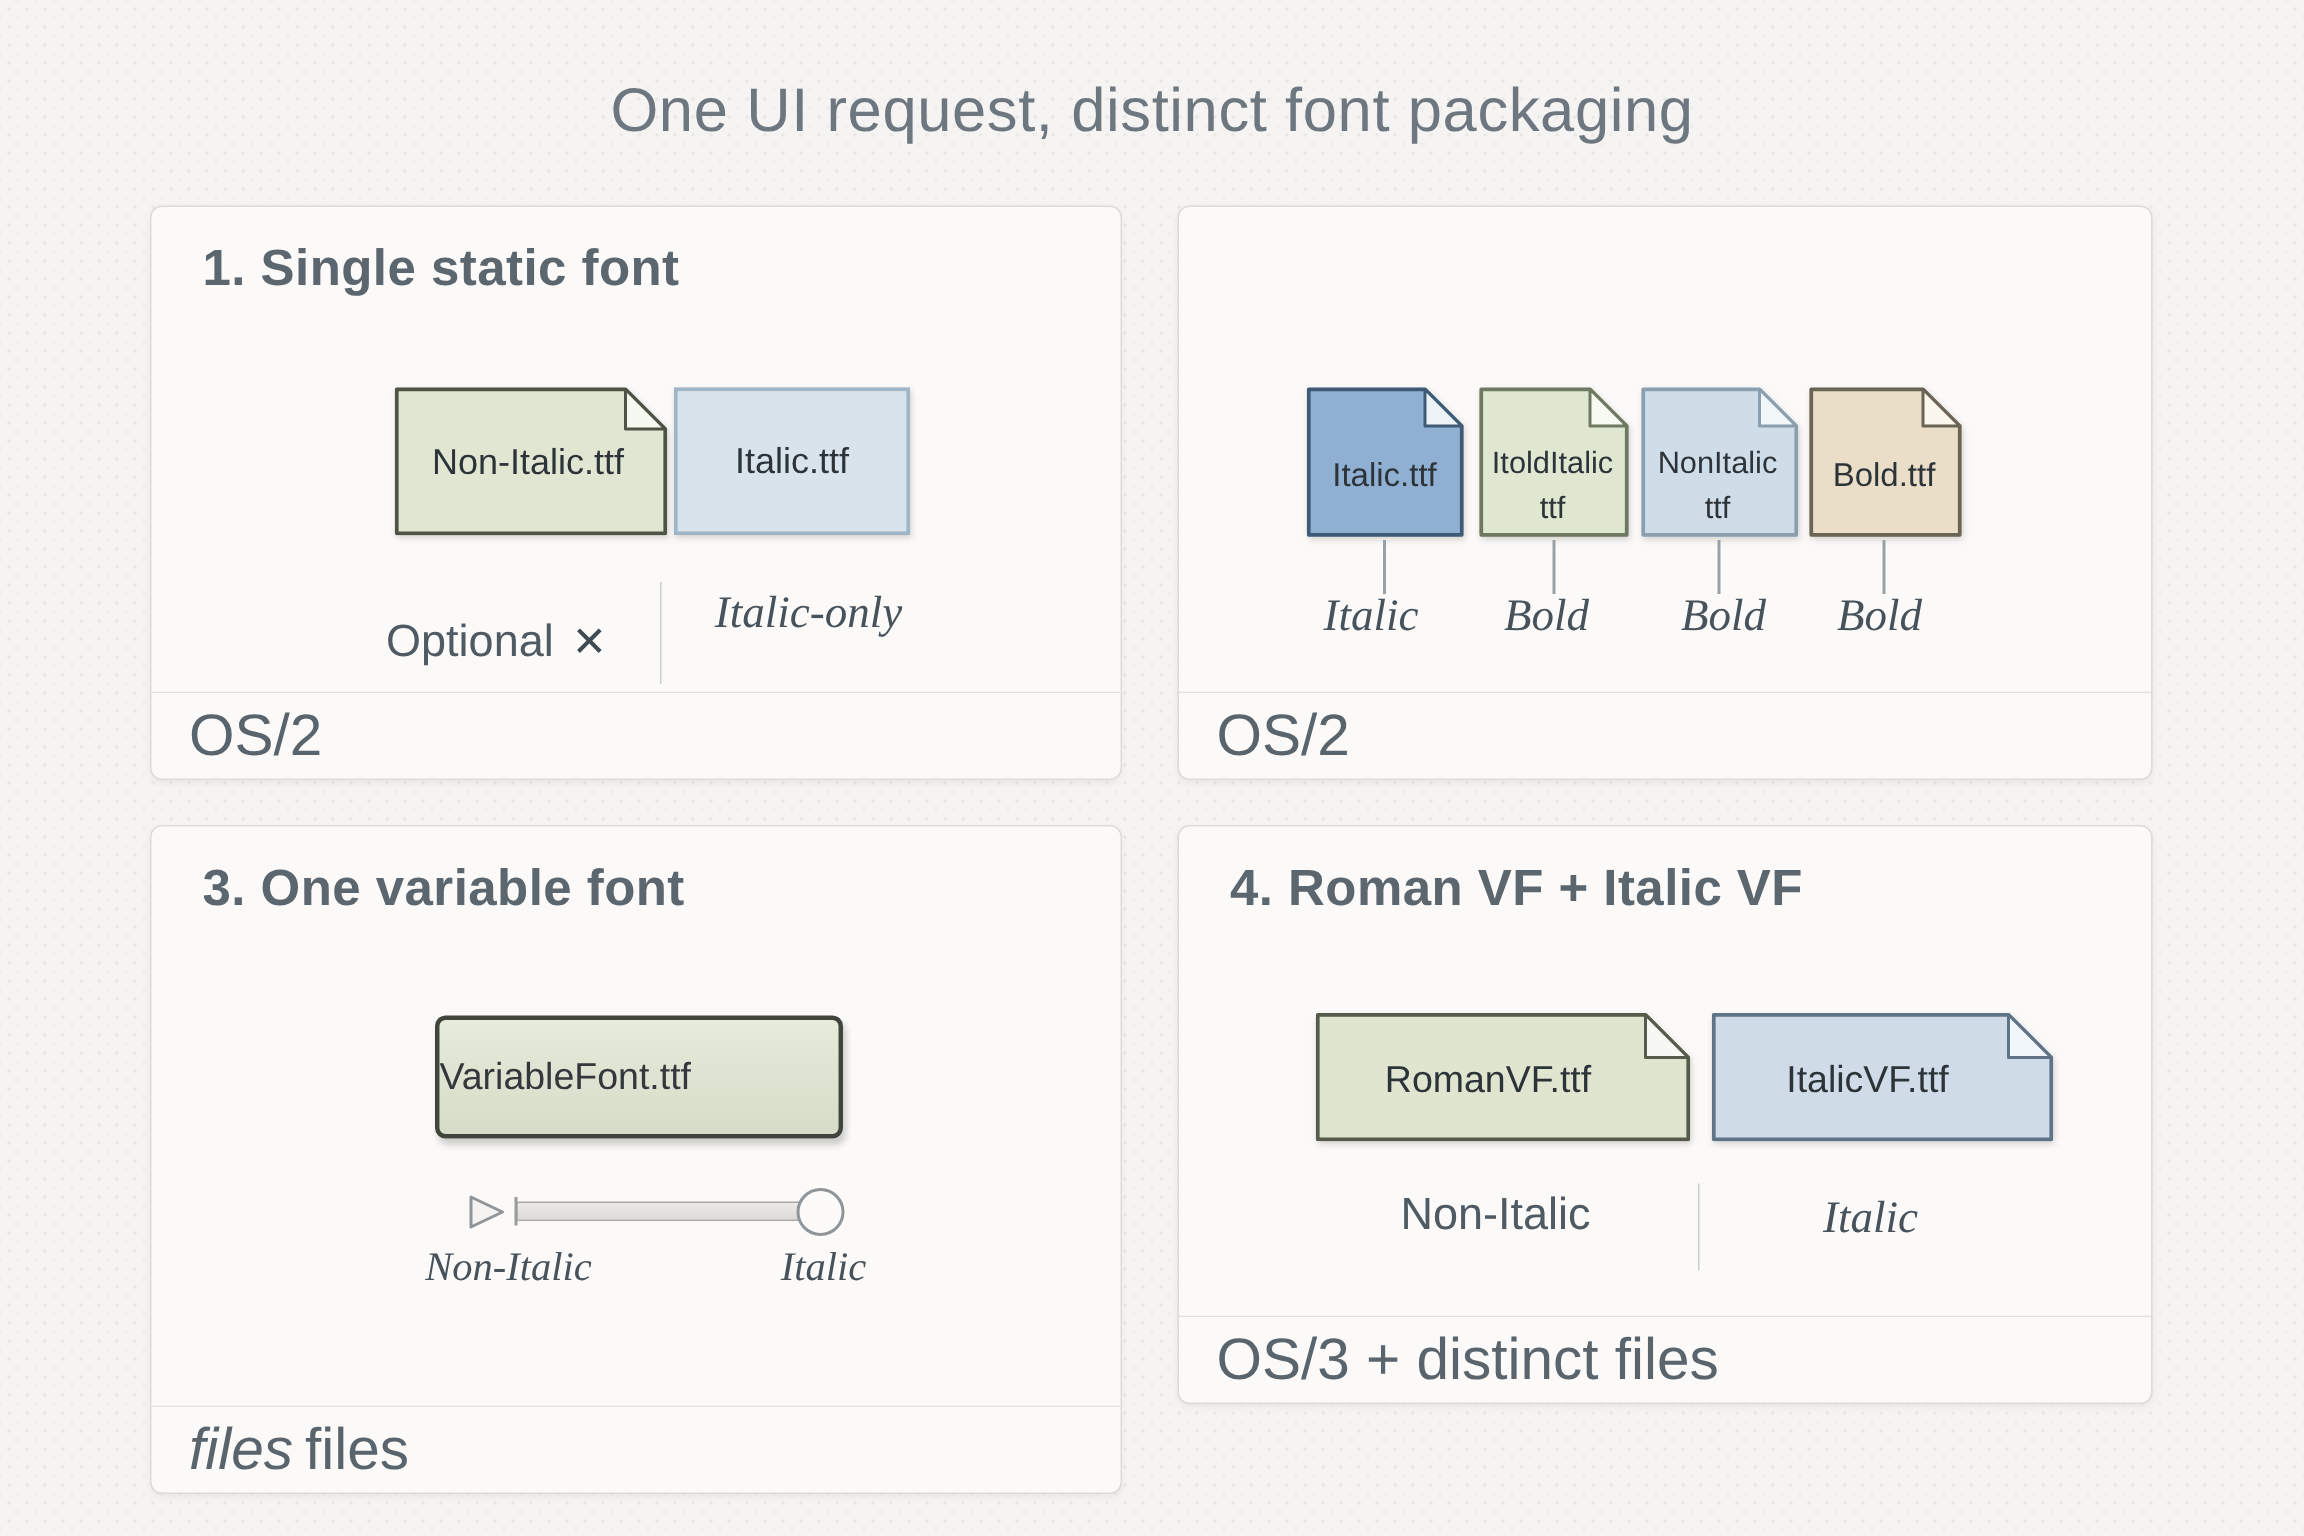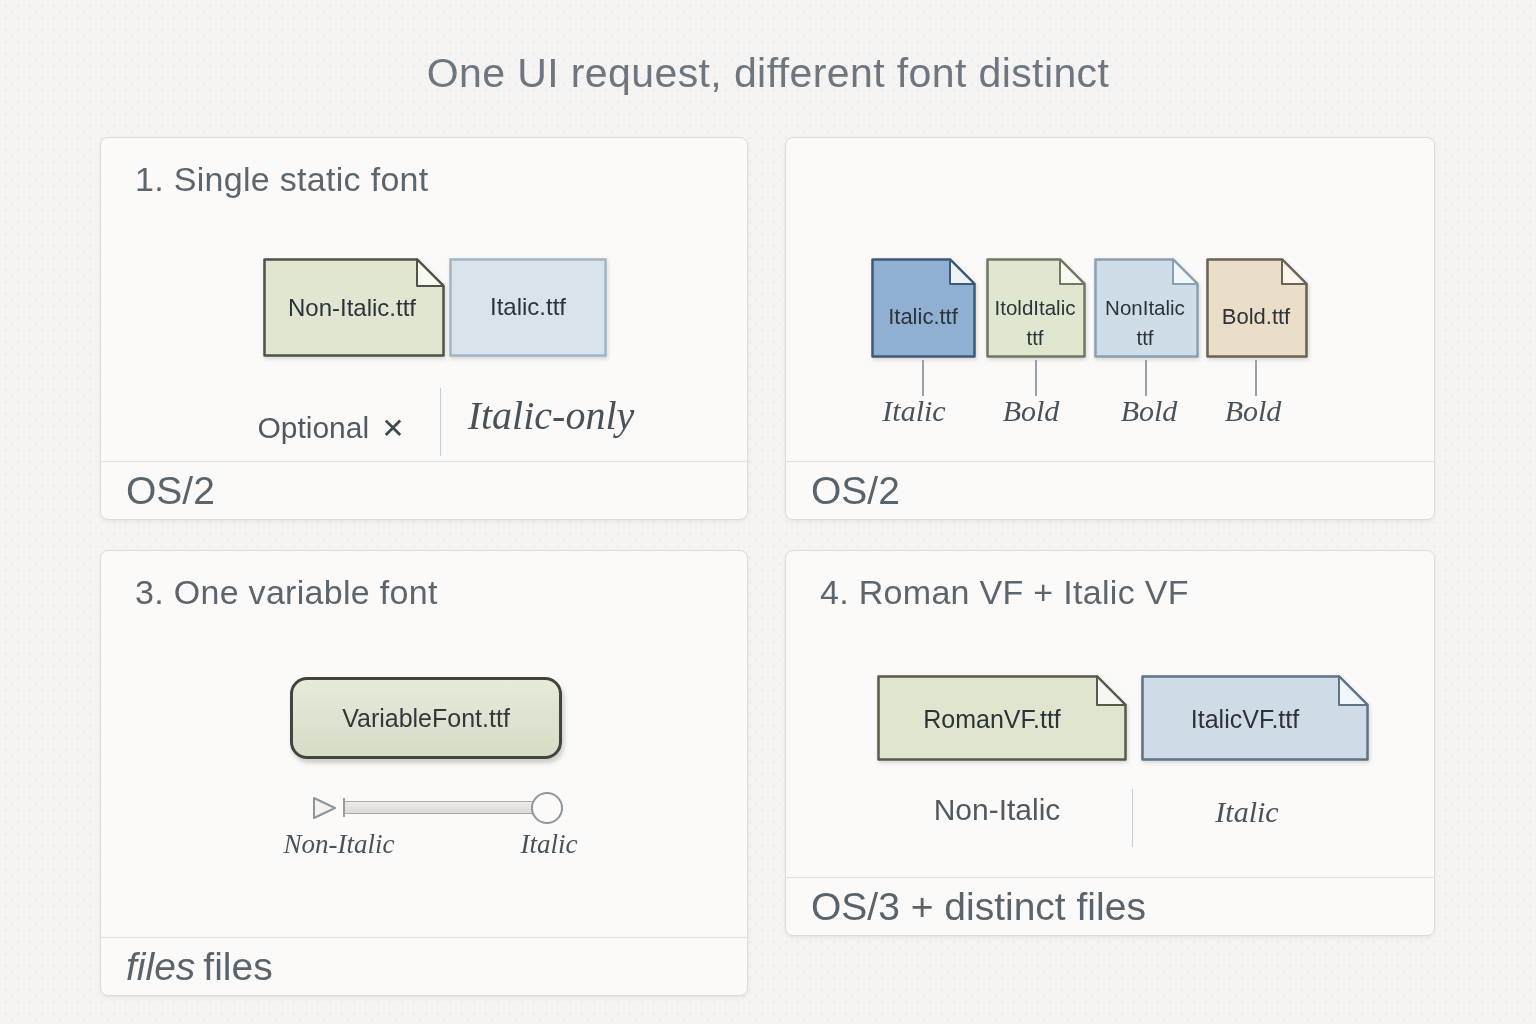--- a/index.html
+++ b/index.html
@@ -37,38 +37,38 @@
     position:absolute; background:var(--panel-bg);
     border:1px solid var(--panel-border); border-radius:8px;
     box-shadow:0 2px 4px rgba(90,90,80,.08);
   }
   #p1{left:100px;top:137px;width:648px;height:383px;}
   #p2{left:785px;top:137px;width:650px;height:383px;}
   #p3{left:100px;top:550px;width:648px;height:446px;}
   #p4{left:785px;top:550px;width:650px;height:386px;}
   .panel-heading{
     position:absolute; left:34px; top:22px;
-    font-size:34px; font-weight:400; color:var(--heading); letter-spacing:.3px;
+    font-size:34px; font-weight:700; color:var(--heading); letter-spacing:.3px;
   }
   .panel-footer{
     position:absolute; left:0; right:0; bottom:0; height:58px;
     border-top:1px solid #e2e1df; display:flex; align-items:center;
     padding-left:25px; font-size:39px; color:var(--footer-text);
     border-radius:0 0 8px 8px;
   }
   .file{position:absolute; filter:drop-shadow(1.5px 2.5px 2px rgba(80,80,68,.22));}
   .file text{
     font-family:"Liberation Sans", sans-serif; fill:var(--filetext);
     text-anchor:middle;
   }
   .vf-box{
     position:absolute; left:189px; top:126px; width:272px; height:82px;
-    border:3px solid #41453c; border-radius:17px;
+    border:3px solid #41453c; border-radius:7px;
     background:linear-gradient(180deg,#e7ebda 0%,#dde3d0 55%,#d5dcc7 100%);
-    display:flex; align-items:center; justify-content:center;
+    display:flex; align-items:center; 
     font-size:25px; color:#33383c;
     box-shadow:2px 4px 4px rgba(70,70,58,.25);
   }
   .serif-i{font-family:"Liberation Serif", serif; font-style:italic; color:var(--serif-label);}
   .ann{position:absolute; text-align:center;}
   .vdivider{position:absolute; width:1px; background:var(--divider);}
   .leader{position:absolute; width:2px; background:var(--leader);}
   .p2-label{
     position:absolute; top:256px; width:130px; text-align:center;
     font-family:"Liberation Serif", serif; font-style:italic;
@@ -86,41 +86,41 @@
   .slider-knob{
     position:absolute; left:430px; top:241px; width:32px; height:32px;
     border-radius:50%; background:#fcfbfa; border:2px solid #8f9599;
   }
   .footer-em{font-style:italic; margin-right:8px;}
   .x-mark{margin-left:12px; color:#3f4a52; font-size:28px;}
 </style>
 </head>
 <body>
 
-<div class="title">One UI request, different font distinct</div>
+<div class="title">One UI request, distinct font packaging</div>
 
 <section class="panel" id="p1">
   <h2 class="panel-heading">1. Single static font</h2>
 
   <svg class="file" style="left:162px;top:120px;" width="182" height="99" viewBox="0 0 182 99">
     <path d="M1.5,1.5 H154 L180.5,28 V97.5 H1.5 Z" fill="#e0e6d1" stroke="#4f5345" stroke-width="2.5" stroke-linejoin="round"></path>
     <path d="M154,1.5 L180.5,28 H154 Z" fill="#f6f8f2" stroke="#4f5345" stroke-width="2" stroke-linejoin="round"></path>
     <text x="89" y="58" font-size="24">Non-Italic.ttf</text>
   </svg>
 
   <svg class="file" style="left:348px;top:120px;" width="158" height="99" viewBox="0 0 158 99">
     <rect x="1.5" y="1.5" width="155" height="96" fill="#d8e3ec" stroke="#a0b5c5" stroke-width="2.5"></rect>
     <text x="79" y="57" font-size="24">Italic.ttf</text>
   </svg>
 
   <div class="ann" style="left:105px;top:252px;width:250px;font-size:30px;color:var(--sans-label);margin-top:21px;">
     <span>Optional</span><span class="x-mark">✕</span>
   </div>
   <div class="vdivider" style="left:339px;top:250px;height:68px;"></div>
-  <div class="ann serif-i" style="left:325px;top:254px;width:250px;font-size:40px;">Italic-only</div>
+  <div class="ann serif-i" style="left:313px;top:254px;width:250px;font-size:30px;">Italic-only</div>
 
   <div class="panel-footer">
     <span>OS/2</span>
   </div>
 </section>
 
 <section class="panel" id="p2">
 
   <svg class="file" style="left:85px;top:120px;" width="105" height="100" viewBox="0 0 105 100">
     <path d="M1.5,1.5 H79 L103.5,26 V98.5 H1.5 Z" fill="#8fb0d2" stroke="#3f5a77" stroke-width="2.5" stroke-linejoin="round"></path>

